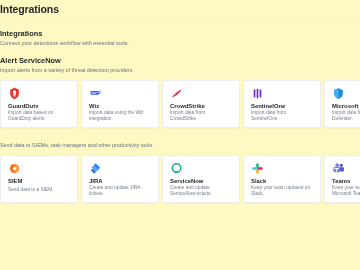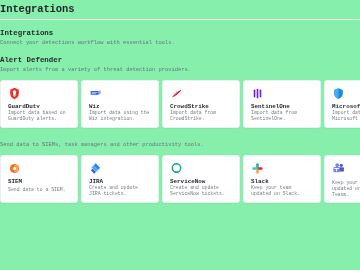--- a/index.html
+++ b/index.html
@@ -10,23 +10,22 @@
     overflow: hidden;
     background: #ffffff;
     font-family: "Liberation Sans", sans-serif;
     -webkit-font-smoothing: antialiased;
   }
 
   #root {
     position: relative;
     width: 360px;
     height: 270px;
-    background: #86efac;
+    background: #fef9c3;
     overflow: hidden;
-    font-family: Liberation Mono, monospace;
   }
 
   
   .scroll-shift {
     position: absolute;
     left: -44px;
     top: 0;
     width: 404px;
   }
 
@@ -134,21 +133,21 @@
     <div class="title-rule"></div>
 
     <div class="section">
 
       <div class="section-head">
         <div class="section-title">Integrations</div>
         <div class="section-sub">Connect your detections workflow with essential tools.</div>
       </div>
 
       <div class="section-head">
-        <div class="section-title">Alert Defender</div>
+        <div class="section-title">Alert ServiceNow</div>
         <div class="section-sub">Import alerts from a variety of threat detection providers.</div>
       </div>
 
       <div class="card-grid">
 
         <div class="card">
           <div class="card-icon">
             <svg width="13" height="13" viewBox="0 0 24 24">
               <path d="M12 1.5 L20 5 V12 C20 17.5 16.4 21 12 22.5 C7.6 21 4 17.5 4 12 V5 Z" fill="#E7352C"></path>
               <path d="M12 6.2 C10.2 6.2 9 7.6 9 9.4 C9 11 10 12 10 13.6 V16 H14 V13.6 C14 12 15 11 15 9.4 C15 7.6 13.8 6.2 12 6.2 Z" fill="#ffffff"></path>

